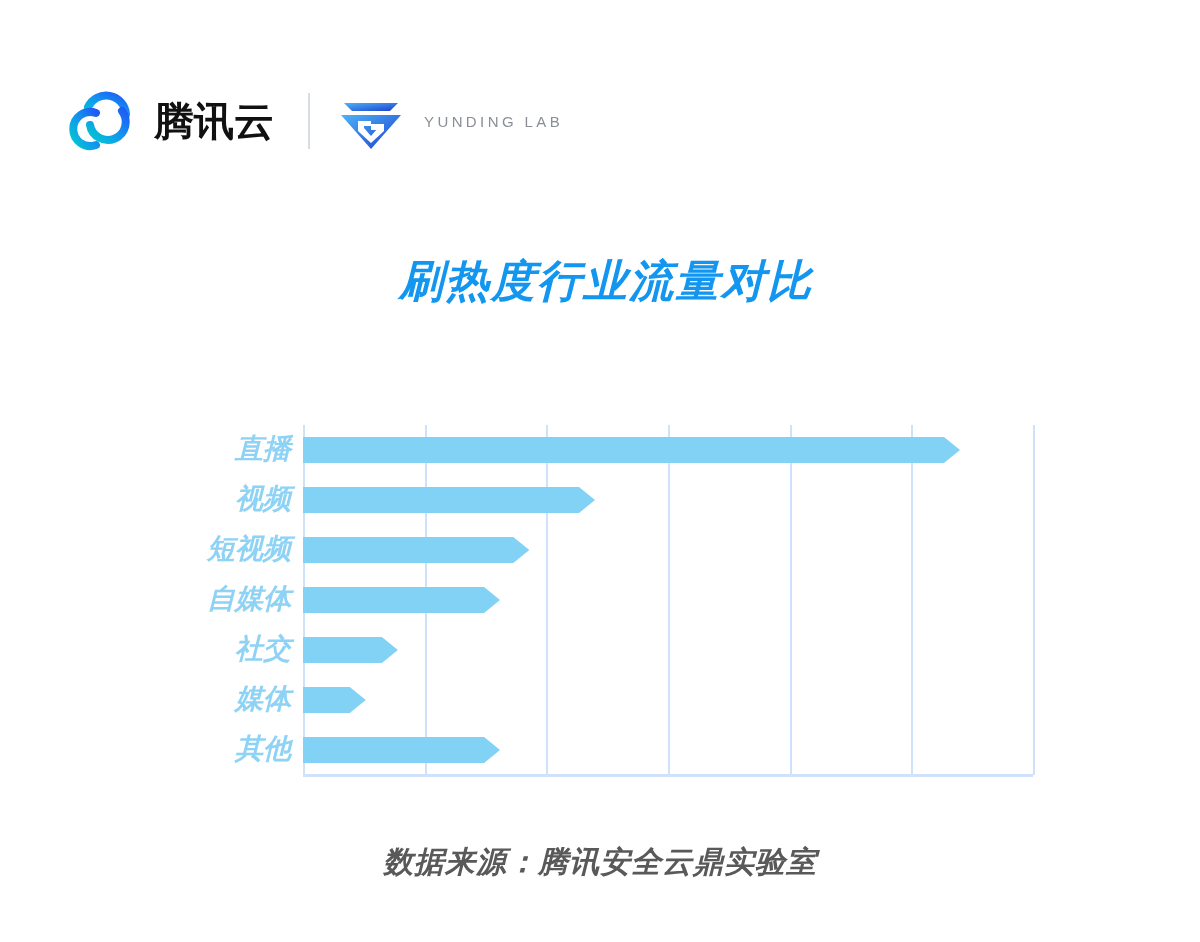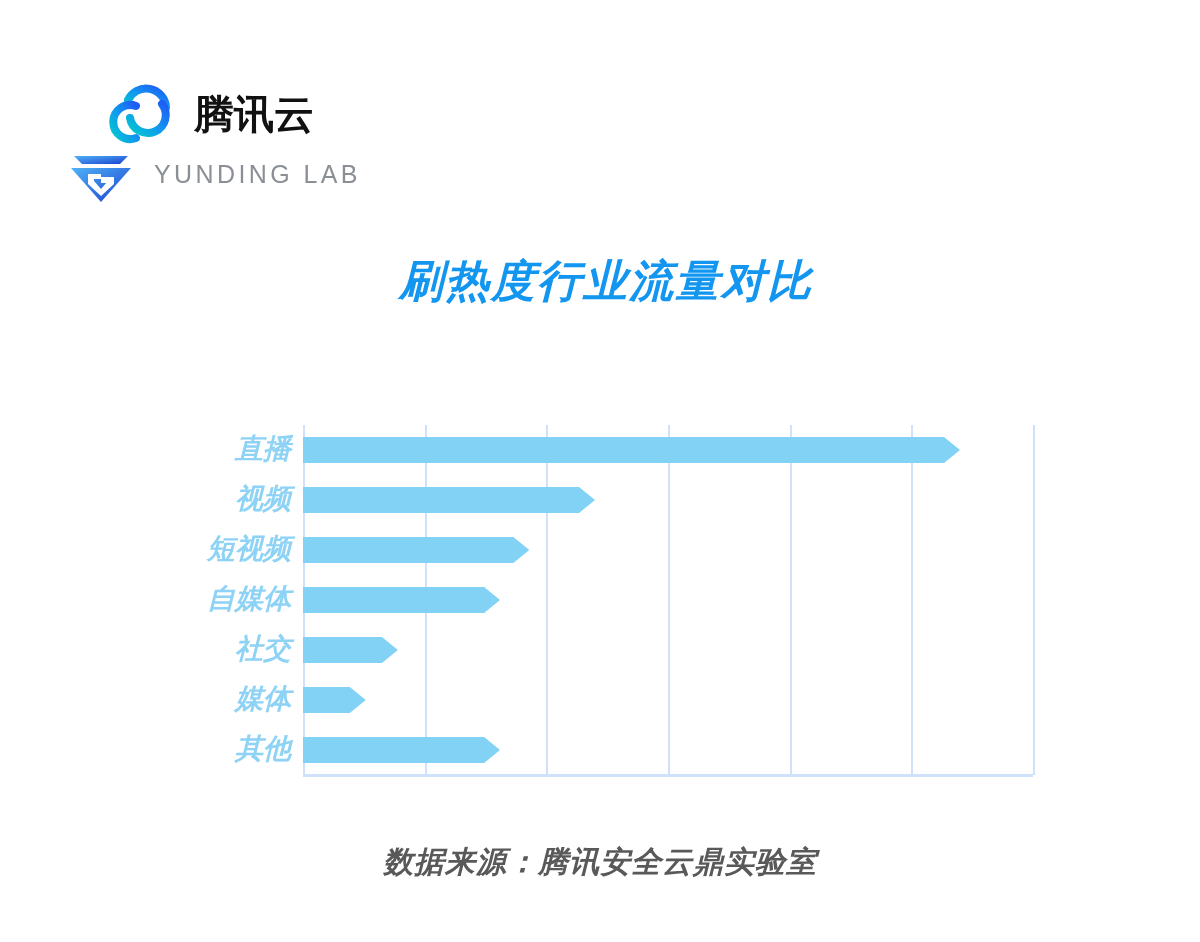--- a/index.html
+++ b/index.html
@@ -16,21 +16,20 @@
   }
 
   
   .logo-bar {
     position: absolute;
     left: 66px;
     top: 84px;
     display: flex;
     align-items: center;
     height: 74px;
-    flex-direction: column;
   }
   .tencent-logo {
     display: flex;
     align-items: center;
     gap: 14px;
   }
   .tc-mark { width: 74px; height: 60px; display:block; }
   .tc-word { width: 126px; height: 44px; display:block; }
 
   .logo-divider {
@@ -42,21 +41,21 @@
 
   .yunding-logo {
     display: flex;
     align-items: center;
     gap: 16px;
   }
   .yd-mark { width: 70px; height: 60px; display:block; }
   .yd-text { display: flex; flex-direction: column; gap: 1px; }
   .yd-cn { width: 196px; height: 36px; display:block; }
   .yd-en {
-    font-size: 25px;
+    font-size: 15px;
     letter-spacing: 3.4px;
     color: #8a8f96;
     font-family: "Liberation Sans", sans-serif;
     font-weight: 400;
     line-height: 1;
     padding-left: 2px;
   }
 
   
   .chart-title {

